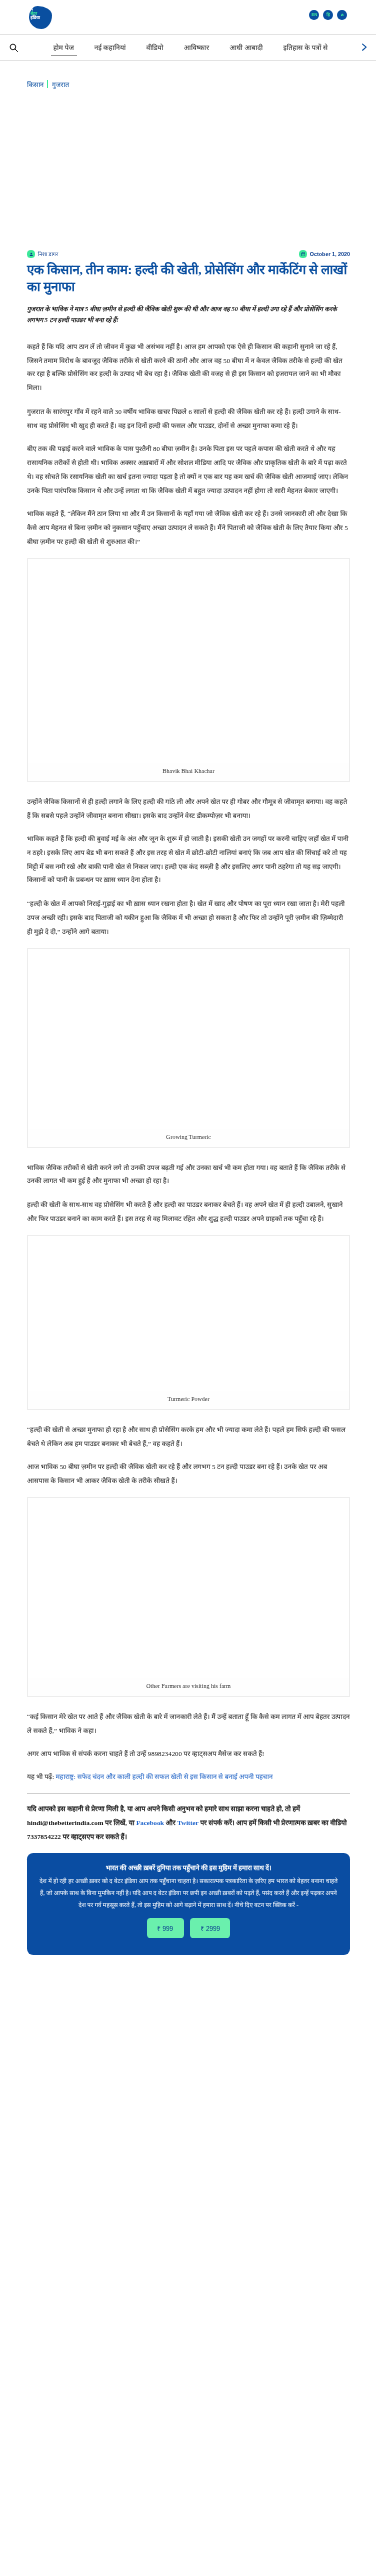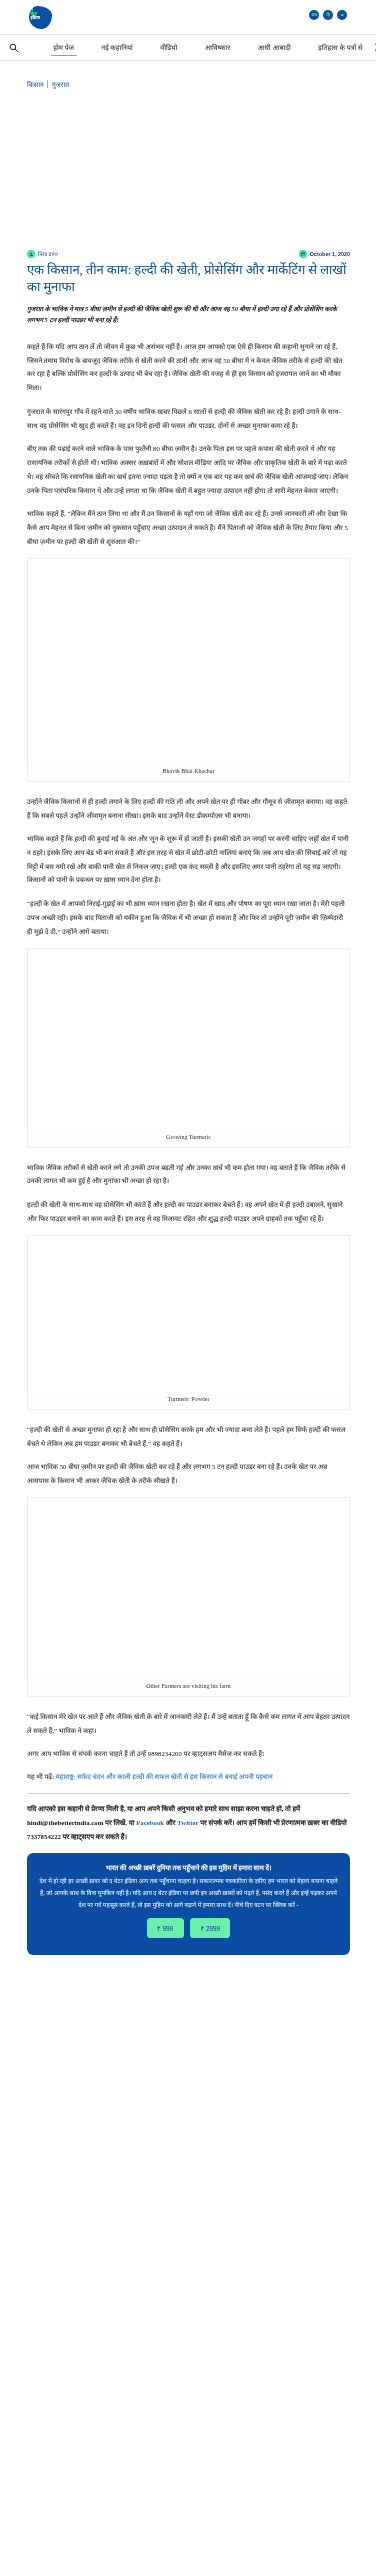--- a/index.html
+++ b/index.html
@@ -104,21 +104,21 @@
     width: 18.5px;
     display: flex;
     align-items: center;
     justify-content: center;
     cursor: pointer;
     flex: 0 0 auto;
   }
   .nav-items {
     display: flex;
     align-items: center;
-    gap: 16px;
+    gap: 9px;
     flex: 1 1 auto;
     margin-left: 25px;
     position: relative;
   }
   .nav-item {
     font-family: "Liberation Serif", serif;
     font-size: 7px;
     color: #1c1c1c;
     padding: 0 5.7px;
     white-space: nowrap;
@@ -206,21 +206,21 @@
     font-size: 5.4px;
     font-weight: 700;
     color: #0a3d8f;
   }
 
   h1.article-title {
     font-family: "Liberation Serif", serif;
     font-size: 13px;
     line-height: 1.32;
     color: #0a4fa0;
-    font-weight: 400;
+    font-weight: 700;
     margin: 3.1px 0 7.2px 0;
     letter-spacing: -0.1px;
   }
   .article-excerpt {
     font-family: "Liberation Serif", serif;
     font-style: italic;
     font-weight: 700;
     font-size: 6.4px;
     line-height: 1.85;
     color: #1a1a1a;

